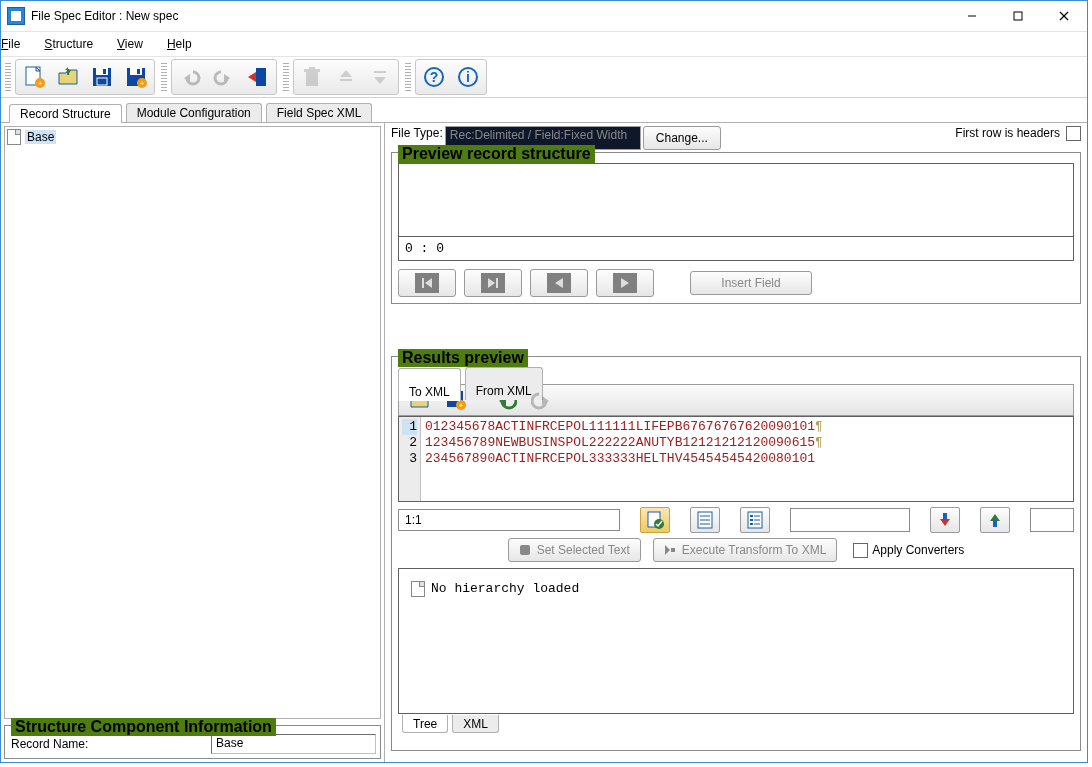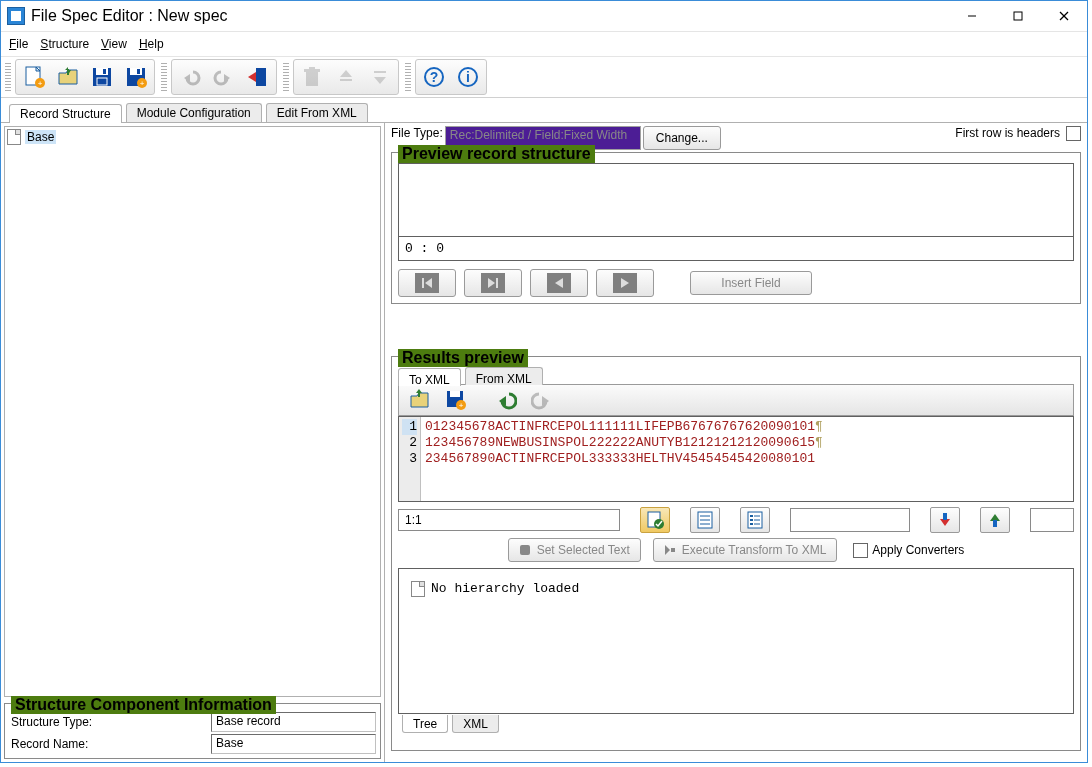--- a/index.html
+++ b/index.html
@@ -32,32 +32,32 @@
     background: #fff;
   }
   .titlebar .app-icon {
     width: 16px; height: 16px;
     background: #2a85d6;
     border: 1px solid #1a5fa0;
     margin-right: 6px;
     position: relative;
   }
   .titlebar .app-icon::after { content:""; position:absolute; inset:3px; background:#fff; }
-  .titlebar .title { font-size: 16px; }
+  .titlebar .title { font-size: 12px; }
   .win-controls { margin-left: auto; display: flex; }
   .win-btn {
     width: 46px; height: 30px;
     display: flex; align-items: center; justify-content: center;
     cursor: default;
   }
   .win-btn svg { width: 10px; height: 10px; }
   .menubar {
     display: flex;
-    gap: 12px;
-    padding: 2px 8px;
+    gap: 24px;
+    padding: 2px 0;
     border-bottom: 1px solid #e5e5e5;
     align-items: center;
     height: 20px;
   }
   .menu-item { cursor: default; }
   .menu-item span.u { text-decoration: underline; }
   .toolbar {
     height: 40px;
     display: flex;
     align-items: center;
@@ -172,21 +172,21 @@
   .filetype-row {
     display: flex; align-items: flex-start; gap: 2px;
     height: 26px;
   }
   .filetype-row .lbl { }
   .filetype-input {
     width: 186px; height: 20px;
     border: 1px solid #a0a0a0;
     padding: 1px 4px;
     color: #888;
-    background: #4c1d95;
+    background: #0f172a;
   }
   .btn {
     height: 22px;
     border: 1px solid #9a9a9a;
     background: linear-gradient(#fdfdfd,#e6e6e6);
     border-radius: 3px;
     padding: 0 12px;
     display: inline-flex; align-items: center; justify-content: center;
     font-size: 12px;
   }
@@ -219,21 +219,21 @@
     background: linear-gradient(#fdfdfd,#e6e6e6);
     display:flex; align-items:center; justify-content:center;
   }
   .nav-btn .inner {
     width: 24px; height: 20px;
     background: #808080;
     display:flex; align-items:center; justify-content:center;
   }
   .results-box { flex:0 0 auto;margin-top:44px; }
   .inner-tabs { display:flex; gap:4px; height:18px; margin-bottom:-1px; }
-  .inner-tabs .tab { padding: 4px 10px; font-size:12px; }
+  .inner-tabs .tab { padding: 16px 10px; font-size:12px; }
   .results-toolbar {
     border: 1px solid #9a9a9a;
     background: linear-gradient(#fbfbfb,#e5e5e5);
     height: 30px;
     display:flex; align-items:center; gap:6px;
     padding: 0 6px;
   }
   .code-area {
     border: 1px solid #606060;
     height: 84px;
@@ -414,37 +414,33 @@
             <text x="11" y="16" text-anchor="middle" font-size="14" font-weight="bold" fill="#1565c0">i</text>
           </svg>
       </div>
     </div>
   </div>
 
   <div class="content">
     <div class="main-tabs">
       <div class="tab active">Record Structure</div>
       <div class="tab">Module Configuration</div>
-      <div class="tab">Edit From XML</div>
+      <div class="tab">Field Spec XML</div>
     </div>
     <div class="tab-body">
 
       <div class="left-pane">
         <div class="tree-area">
           <div class="tree-node">
             <span class="doc-icon"></span>
             <span class="sel">Base</span>
           </div>
         </div>
         <div class="sci-box">
           <div class="fieldset-legend">Structure Component Information</div>
-          <div class="sci-row">
-            <div class="sci-label">Structure Type:</div>
-            <div class="sci-val">Base record</div>
-          </div>
           <div class="sci-row">
             <div class="sci-label">Record Name:</div>
             <div class="sci-val">Base</div>
           </div>
         </div>
       </div>
 
       <div class="right-pane">
 
         <div class="filetype-row">

